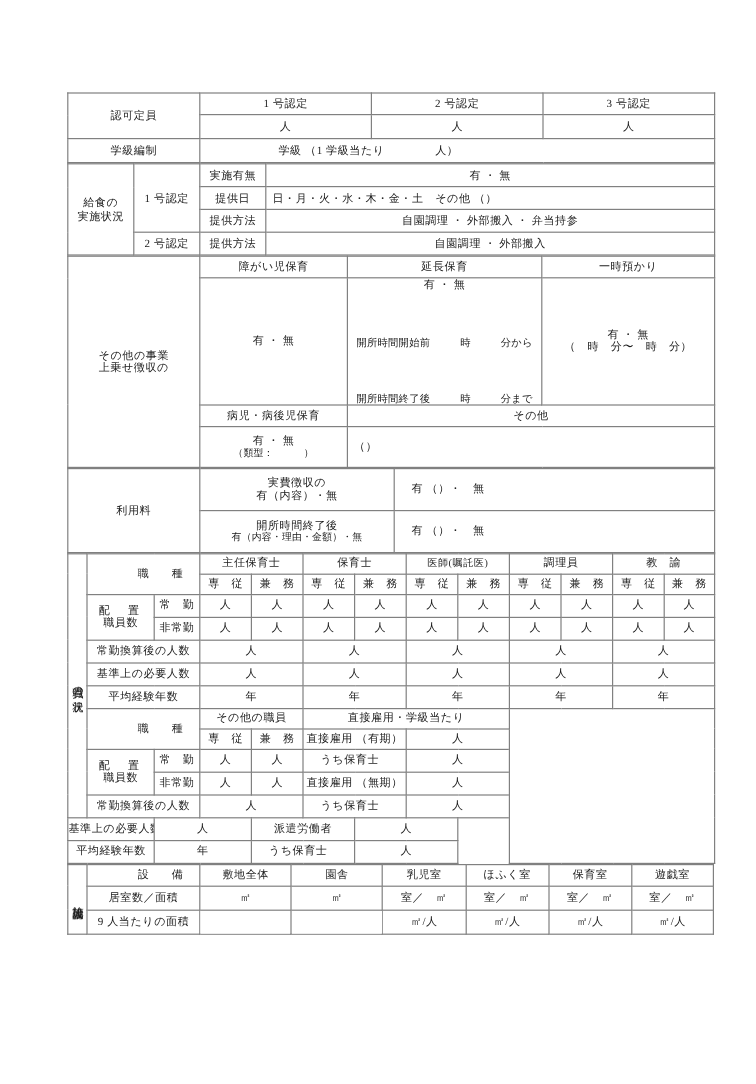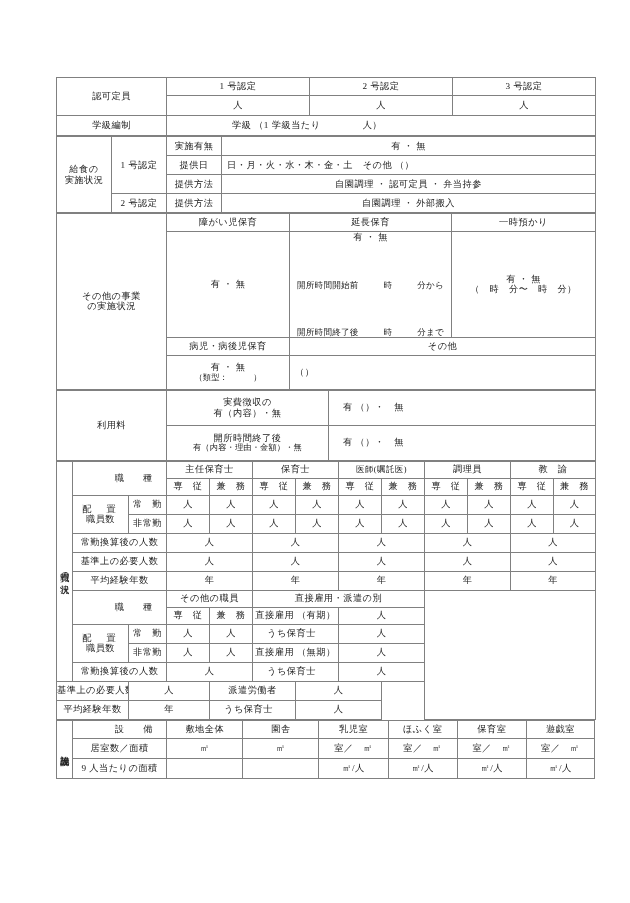--- a/index.html
+++ b/index.html
@@ -144,42 +144,42 @@
       <td class="hd" style="height:18px">提供日</td>
       <td class="wt">
         <div class="cellflex">
           <span>日・月・火・水・木・金・土　その他 （</span>
           <span>）</span>
         </div>
       </td>
     </tr>
     <tr>
       <td class="hd" style="height:18px">提供方法</td>
-      <td class="wt">自園調理 ・ 認可定員 ・ 弁当持参</td>
+      <td class="wt">自園調理 ・ 外部搬入 ・ 弁当持参</td>
     </tr>
     <tr>
       <td class="hd" style="height:18px">2 号認定</td>
       <td class="hd">提供方法</td>
       <td class="wt">自園調理 ・ 外部搬入</td>
     </tr>
   </tbody>
     </table>
 
   <table class="form">
     <colgroup>
       <col style="width:110px">
         <col style="width:123px">
         <col style="width:162px">
         <col style="width:144px">
     </colgroup>
     <tbody>
         <tr>
       <td class="hd" rowspan="4">
         <span class="stack">その他の事業</span>
-        <span class="stack">の実施状況</span>
+        <span class="stack">上乗せ徴収の</span>
       </td>
       <td class="hd" style="height:17px">障がい児保育</td>
       <td class="hd">延長保育</td>
       <td class="hd">一時預かり</td>
     </tr>
     <tr>
       <td class="wt" style="height:44px">有 ・ 無</td>
       <td class="wt">
         <div style="padding:0 4px;">
           <div style="text-align:center">有 ・ 無</div>
@@ -360,21 +360,21 @@
       <td class="wt r" colspan="2">年</td>
       <td class="wt r" colspan="2">年</td>
       <td class="wt r" colspan="2">年</td>
     </tr>
 
     <tr>
       <td class="hd" colspan="2" rowspan="2">
         <span class="sp">職　種</span>
       </td>
       <td class="hd" colspan="2" style="height:16px">その他の職員</td>
-      <td class="hd" colspan="4">直接雇用・派遣の別</td>
+      <td class="hd" colspan="4">直接雇用・学級当たり</td>
       <td class="wt" colspan="4" rowspan="7"></td>
     </tr>
     <tr>
       <td class="hd" style="height:16px">専　従</td>
       <td class="hd">兼　務</td>
       <td class="hd l" colspan="2">直接雇用 （有期）</td>
       <td class="wt r" colspan="2">人</td>
     </tr>
     <tr>
       <td class="hd" rowspan="2">

